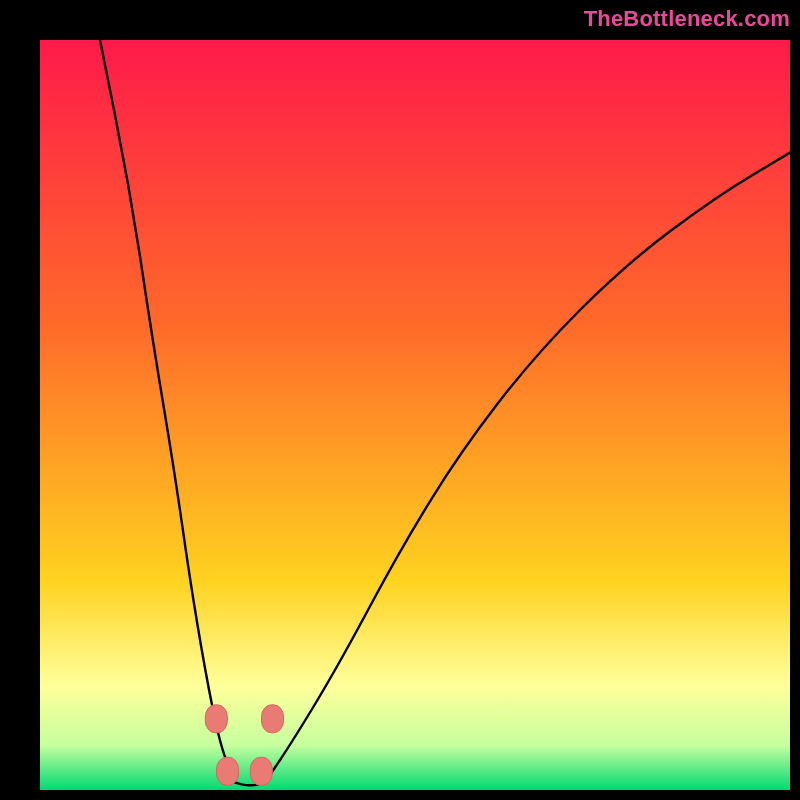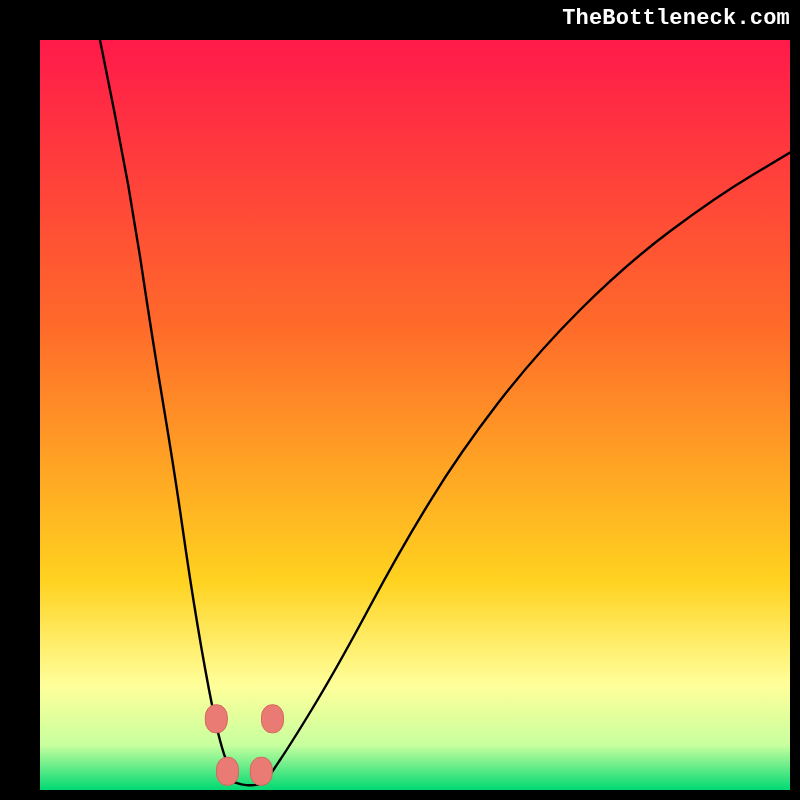--- a/index.html
+++ b/index.html
@@ -22,25 +22,24 @@
     left: 40px;
     top: 40px;
     width: 750px;
     height: 750px;
     overflow: visible;
   }
   .attribution {
     position: absolute;
     top: 6px;
     right: 10px;
-    color: #ffffff;
+    color: #ec4899;
     font-size: 22px;
     font-weight: 600;
     letter-spacing: 0.2px;
-    font-family: Liberation Mono, monospace;
   }
   svg { display:block; }
 </style>
 </head>
 <body>
 
 <div class="frame">
 
   <div class="attribution">TheBottleneck.com</div>
 

